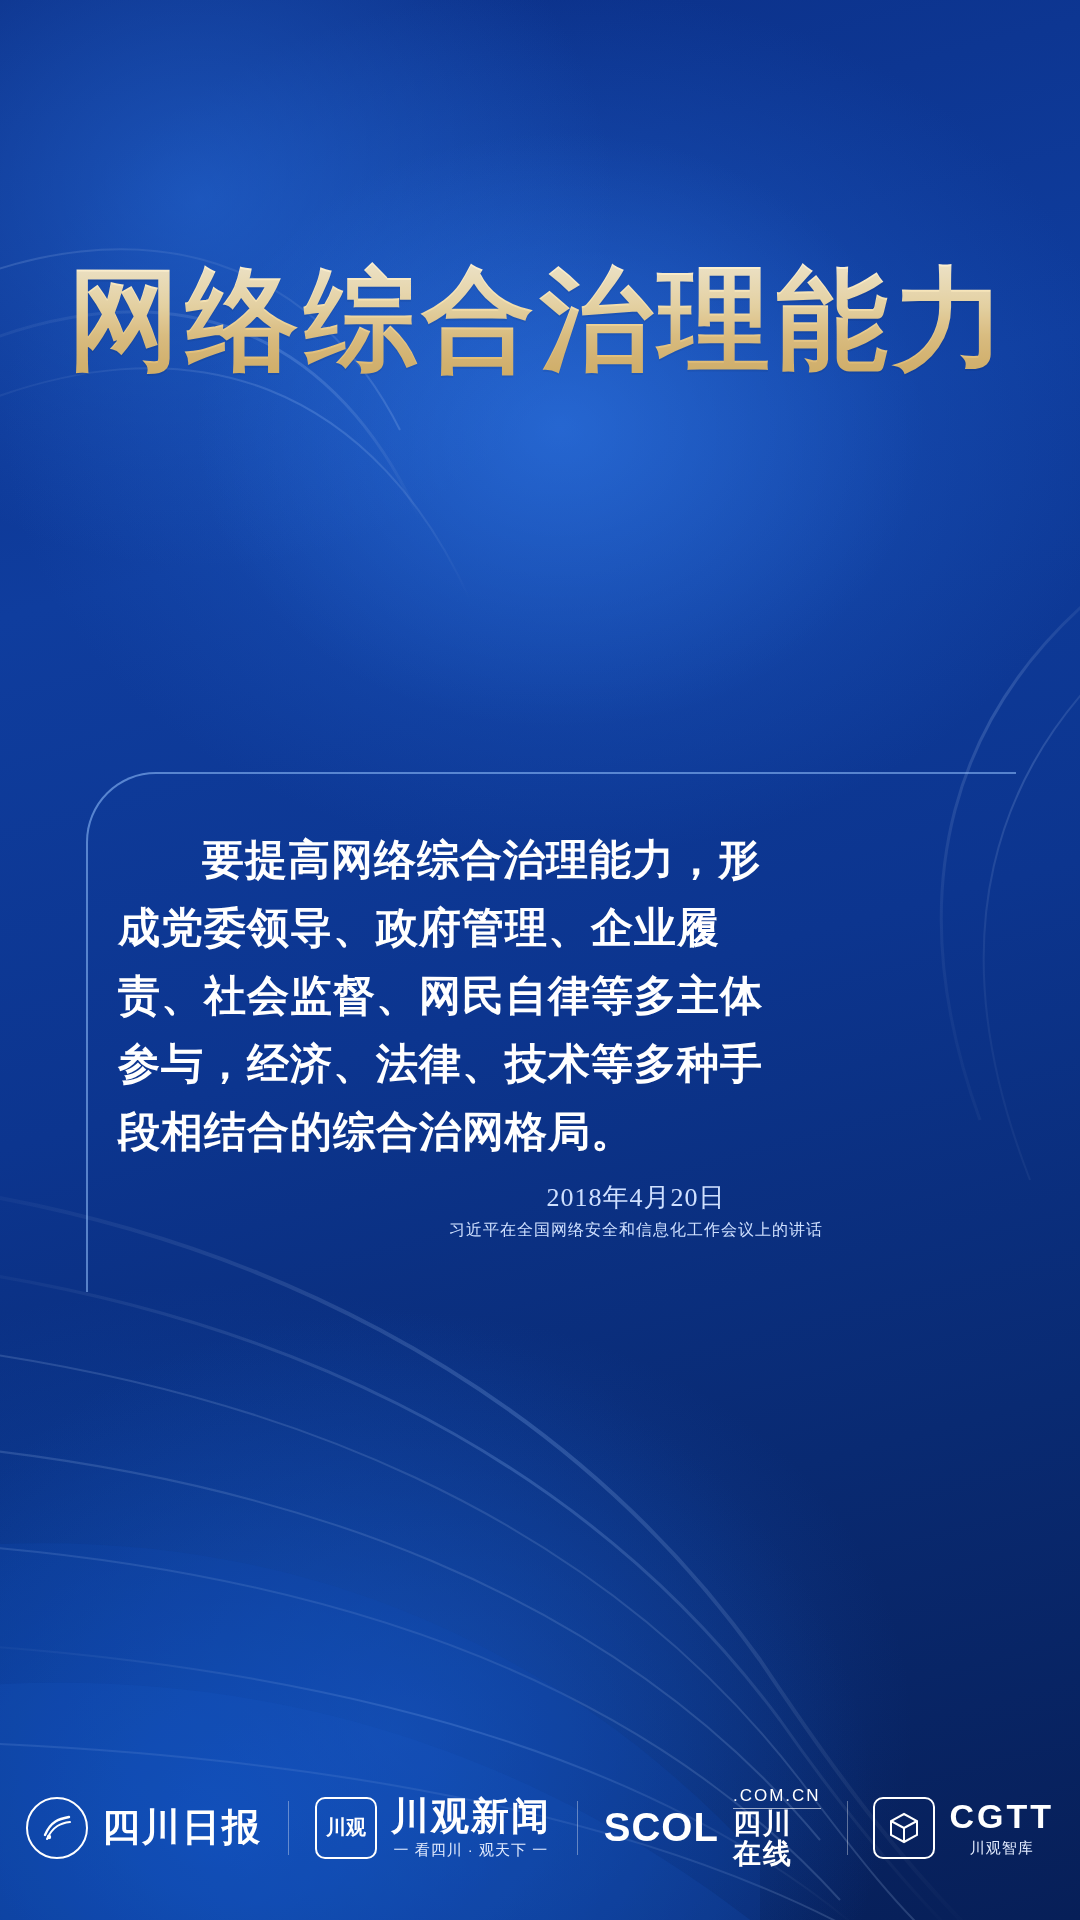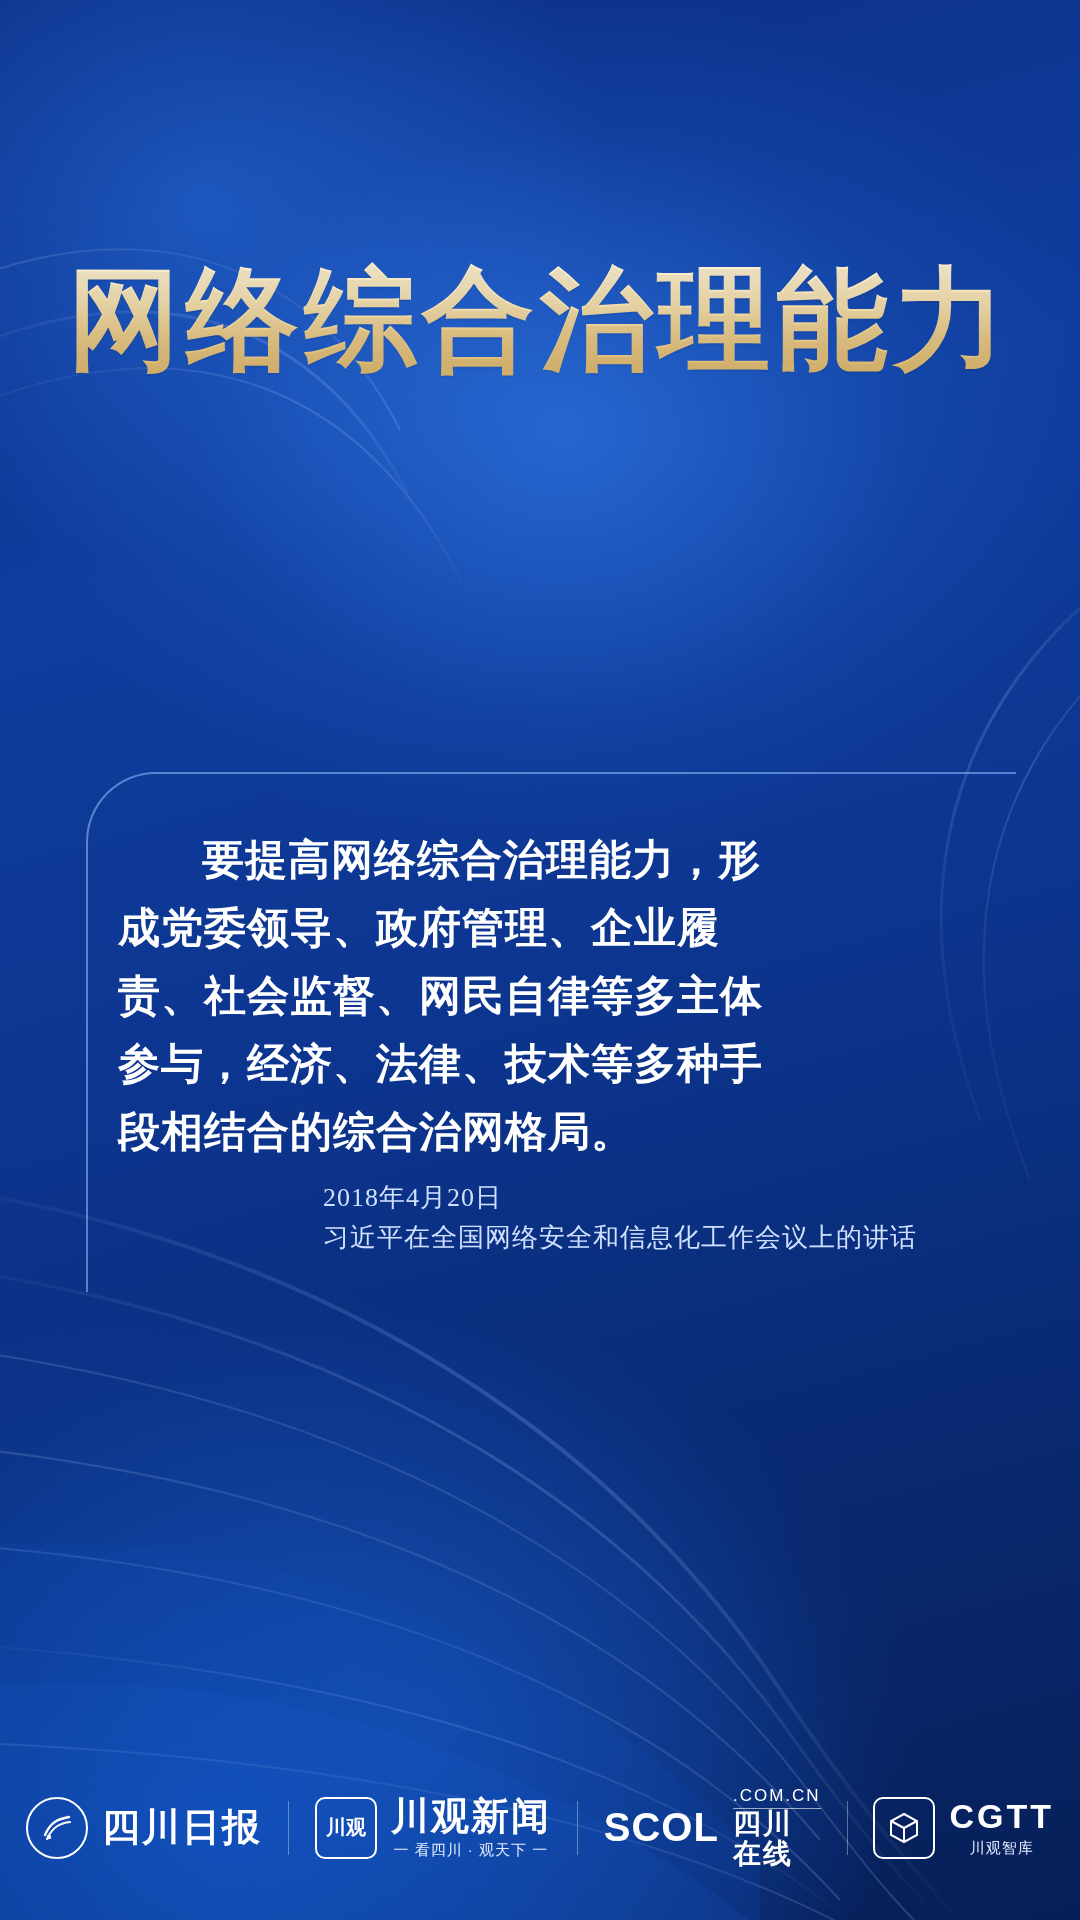--- a/index.html
+++ b/index.html
@@ -104,34 +104,34 @@
     font-weight: bold;
     font-size: 42px;
     line-height: 1.62;
     color: #ffffff;
     text-indent: 84px;
     letter-spacing: 1px;
   }
 
   .attribution {
     position: absolute;
-    right: 117px;
+    right: 124px;
     top: 1178px;
     width: 640px;
-    text-align: left;
+    text-align: center;
     color: #cfe0ff;
     font-family: "Liberation Serif", "DejaVu Serif", serif;
   }
   .attribution .date {
     font-size: 26px;
     line-height: 1.5;
     letter-spacing: 1px;
   }
   .attribution .source {
-    font-size: 26px;
+    font-size: 16px;
     line-height: 1.6;
     letter-spacing: 1px;
   }
 
   
   .footer {
     position: absolute;
     left: 0;
     bottom: 52px;
     width: 100%;

